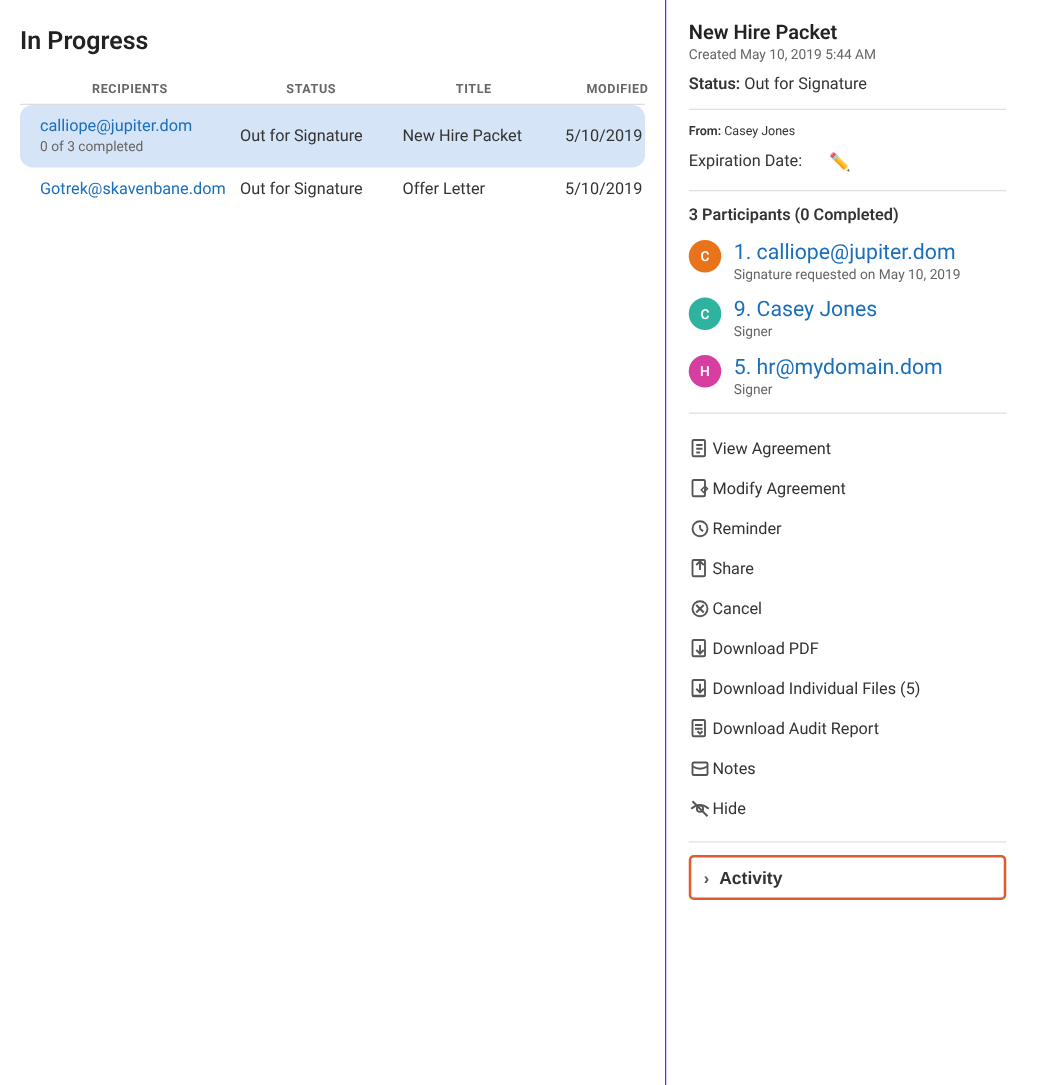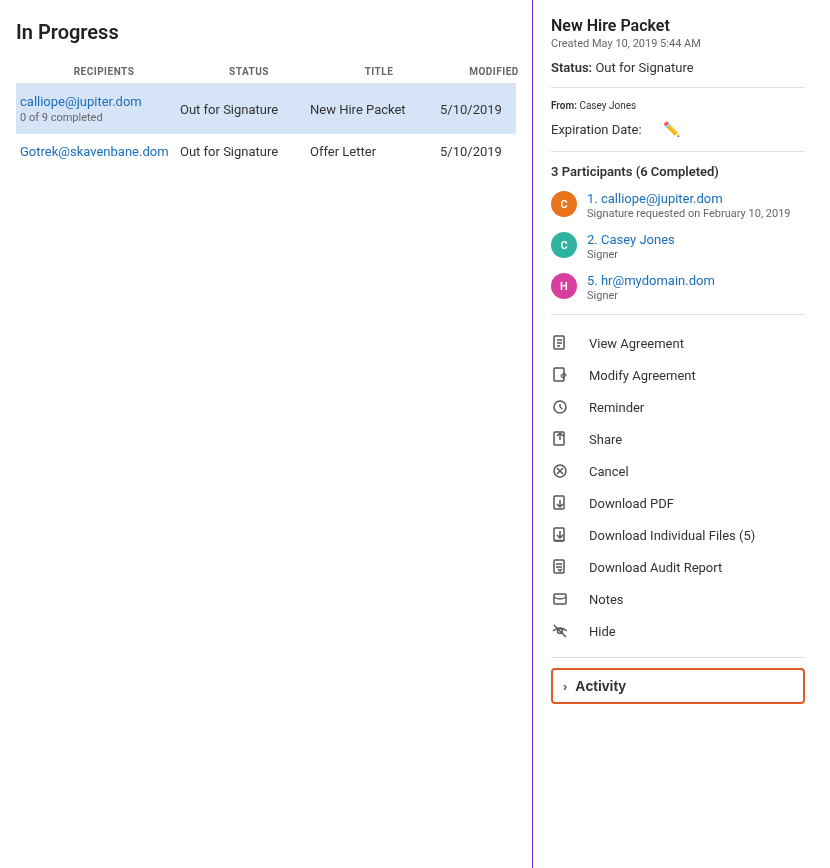--- a/index.html
+++ b/index.html
@@ -38,22 +38,23 @@
     .table-header span {
       font-size: 10px;
       font-weight: 700;
       color: #666;
       text-transform: uppercase;
       letter-spacing: 0.5px;
     }
     .table-row {
       display: grid;
       grid-template-columns: 160px 130px 130px 100px;
-      padding: 10px 4px;
+      padding: 10px 16px;
       cursor: pointer;
+      border-radius: 10px;
     }
     .table-row.selected {
       background: #d6e4f7;
     }
     .cell-recipient {
       display: flex;
       flex-direction: column;
     }
     .cell-email {
       font-size: 13px;
@@ -163,38 +164,38 @@
       flex-shrink: 0;
     }
     .avatar-orange { background: #e8731a; }
     .avatar-teal { background: #2db3a0; }
     .avatar-pink { background: #d63fa0; }
     .participant-info {
       display: flex;
       flex-direction: column;
     }
     .participant-name {
-      font-size: 13px;
+      font-size: 17px;
       color: #1a6fbc;
       font-weight: 400;
     }
     .participant-sub {
       font-size: 11px;
       color: #666;
       margin-top: 1px;
     }
 
     
     .action-list {
       margin-top: 4px;
     }
     .action-item {
       display: flex;
       align-items: center;
-      gap: 20px;
+      gap: 1px;
       padding: 7px 0;
       cursor: pointer;
       font-size: 13px;
       color: #333;
       text-decoration: none;
     }
     .action-icon {
       width: 18px;
       height: 18px;
       display: flex;
@@ -242,21 +243,21 @@
     <div class="table-header">
       <span>RECIPIENTS</span>
       <span>STATUS</span>
       <span>TITLE</span>
       <span>MODIFIED</span>
     </div>
 
     <div class="table-row selected">
       <div class="cell-recipient">
         <span class="cell-email">calliope@jupiter.dom</span>
-        <span class="cell-sub">0 of 9 completed</span>
+        <span class="cell-sub">0 of 3 completed</span>
       </div>
       <div class="cell-status">Out for Signature</div>
       <div class="cell-title">New Hire Packet</div>
       <div class="cell-modified">5/10/2019</div>
     </div>
 
     <div class="table-row">
       <div class="cell-recipient">
         <span class="cell-email">Gotrek@skavenbane.dom</span>
       </div>
@@ -283,34 +284,34 @@
     </div>
 
 
     <div class="detail-expiration">
       <span>Expiration Date:</span>
       <span class="pencil-icon">✏️</span>
     </div>
 
     <hr class="divider">
 
-    <div class="participants-title">3 Participants (6 Completed)</div>
+    <div class="participants-title">3 Participants (0 Completed)</div>
 
     <div class="participant-item">
       <div class="participant-avatar avatar-orange">C</div>
       <div class="participant-info">
         <span class="participant-name">1. calliope@jupiter.dom</span>
-        <span class="participant-sub">Signature requested on February 10, 2019</span>
+        <span class="participant-sub">Signature requested on May 10, 2019</span>
       </div>
     </div>
 
     <div class="participant-item">
       <div class="participant-avatar avatar-teal">C</div>
       <div class="participant-info">
-        <span class="participant-name">2. Casey Jones</span>
+        <span class="participant-name">9. Casey Jones</span>
         <span class="participant-sub">Signer</span>
       </div>
     </div>
 
     <div class="participant-item">
       <div class="participant-avatar avatar-pink">H</div>
       <div class="participant-info">
         <span class="participant-name">5. hr@mydomain.dom</span>
         <span class="participant-sub">Signer</span>
       </div>

